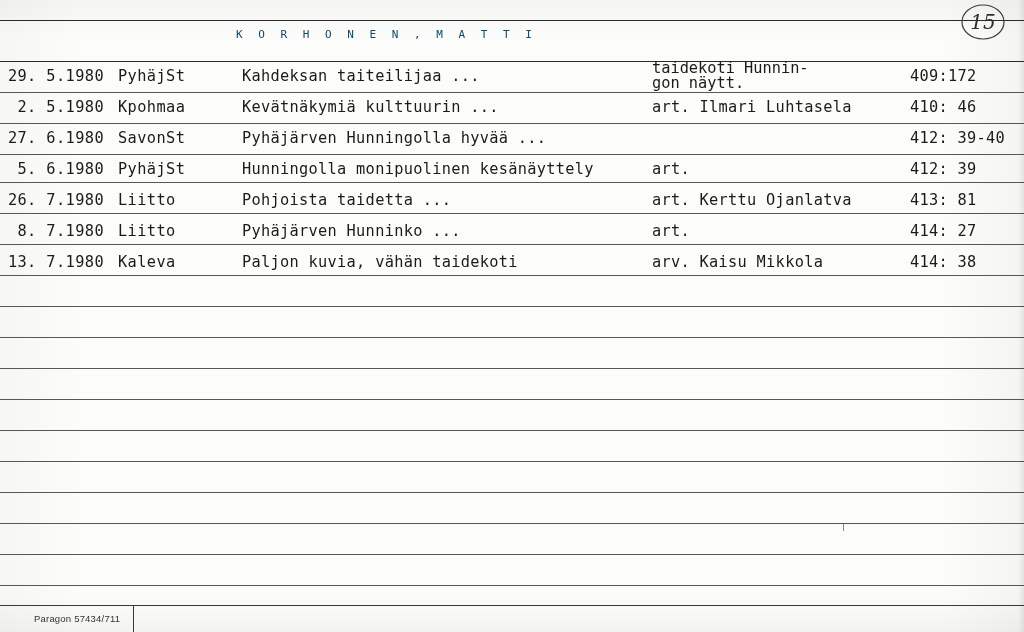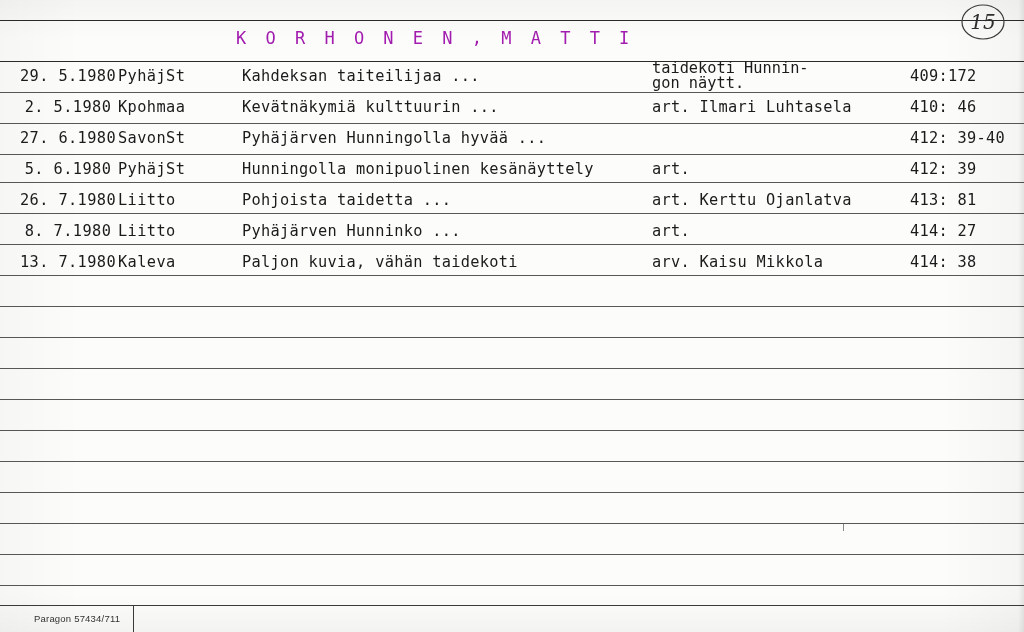--- a/index.html
+++ b/index.html
@@ -43,23 +43,23 @@
     position: absolute;
     left: 0; right: 0;
     top: 61px;
     height: 1px;
     background: #2a2a2a;
   }
   .name-title {
     position: absolute;
     left: 236px;
     top: 28px;
-    font-size: 17px;
+    font-size: 11px;
     letter-spacing: 4.5px;
-    color: #a21caf;
+    color: #0c4a6e;
     white-space: nowrap;
   }
 
   
   .card-number {
     position: absolute;
     right: 16px;
     top: 2px;
     width: 50px;
     height: 40px;
@@ -86,21 +86,21 @@
     font-size: 15.3px;
     white-space: nowrap;
   }
   .entry > span { position: absolute; bottom: 7px; }
   .e-date   { left: 6px;   letter-spacing: .4px; }
   .e-source { left: 118px; letter-spacing: .4px; }
   .e-title  { left: 242px; letter-spacing: .3px; }
   .e-author { left: 652px; letter-spacing: .3px; margin-top: 33px; }
   .e-ref    { left: 910px; letter-spacing: .3px; }
 
-  .e-date { text-align: center; width: 104px; left: 16px; }
+  .e-date { text-align: right; width: 104px; left: 0; }
 
   
   .author-two-line {
     position: absolute;
     left: 652px;
     bottom: 1px;
     line-height: 15px;
     font-size: 15.3px;
   }
   .author-two-line div { white-space: nowrap; }

